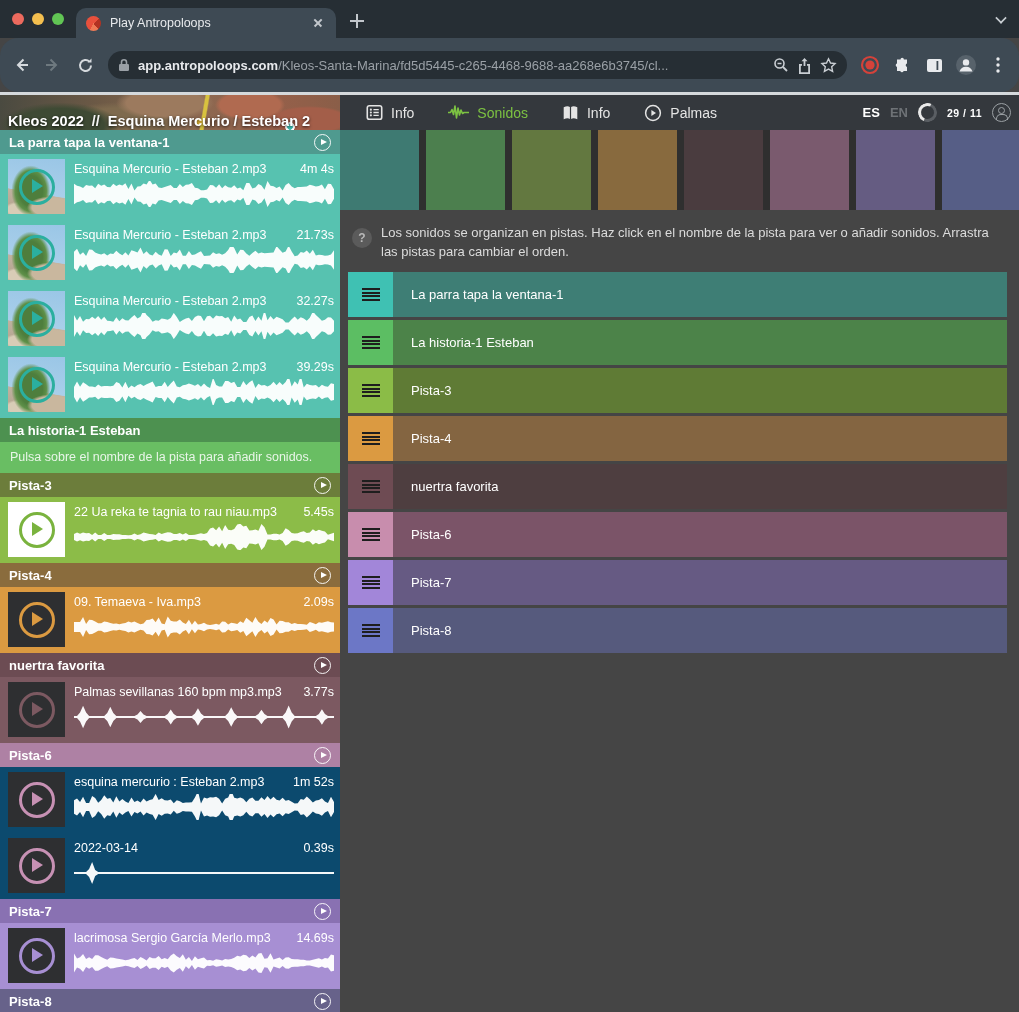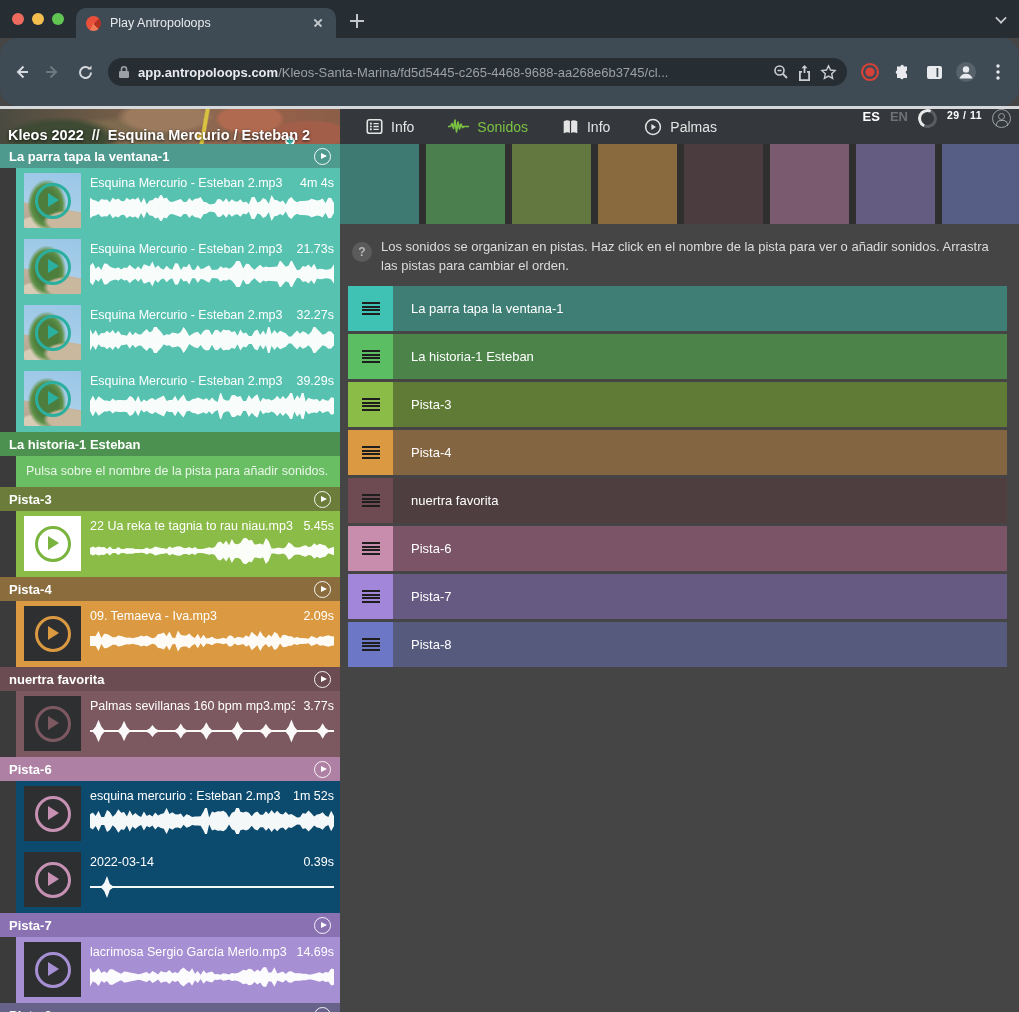--- a/index.html
+++ b/index.html
@@ -20,21 +20,21 @@
   .tab-close{width:16px;height:16px;position:relative;flex:none;cursor:default;}
   .tab-close::before,.tab-close::after{content:"";position:absolute;left:3px;top:7.3px;width:10px;height:1.6px;background:#C2C7CC;}
   .tab-close::before{transform:rotate(45deg)}.tab-close::after{transform:rotate(-45deg)}
   .newtab{width:26px;height:26px;position:relative;margin:0 0 4px 8px;}
   .newtab::before,.newtab::after{content:"";position:absolute;background:#C2C7CC;}
   .newtab::before{left:6px;top:12.2px;width:14px;height:1.8px;}
   .newtab::after{left:12.2px;top:6px;width:1.8px;height:14px;}
   .tabsearch{position:absolute;right:10px;top:12px;width:14px;height:10px;}
   .tabsearch::before{content:"";position:absolute;left:1px;top:1px;width:8px;height:8px;border-right:2px solid #C9CED3;border-bottom:2px solid #C9CED3;transform:rotate(45deg) scale(.8);}
 
-  .toolbar{height:36px;background:#3E4A54;display:flex;align-items:center;padding:16px 6px;gap:2px;flex:none;border-radius:18px;}
+  .toolbar{height:36px;background:#3E4A54;display:flex;align-items:center;padding:9px 6px;gap:2px;flex:none;border-radius:18px;}
   .tbtn{width:30px;height:30px;display:flex;align-items:center;justify-content:center;flex:none;border-radius:50%;}
   .omnibox{flex:1;height:28px;background:#262E34;border-radius:14px;margin:0 6px;display:flex;align-items:center;padding:0 10px;gap:8px;min-width:0;}
   .url{font-size:13px;white-space:nowrap;overflow:hidden;flex:1;min-width:0;}
   .url .domain{color:#E8EAED;font-weight:bold;}
   .url .path{color:#9AA0A6;}
   .sep-line{height:3px;background:#D5D9DC;flex:none;}
   svg.ic{display:block}
 
   
   .appheader{height:35px;background:#34383D;display:flex;align-items:center;position:relative;flex:none;}
@@ -48,40 +48,40 @@
       radial-gradient(ellipse 70px 24px at 165px 8px,#9C7A5E 0 55%,rgba(156,122,94,0) 70%),
       radial-gradient(ellipse 80px 30px at 60px 30px,#3E4A34 0 55%,rgba(62,74,52,0) 75%),
       radial-gradient(ellipse 90px 30px at 120px 28px,#7E6A4E 0 50%,rgba(126,106,78,0) 70%),
       linear-gradient(90deg,#4A4A40 0%,#6E5A46 30%,#8A6A52 55%,#96604A 80%,#8A5E48 100%);}
   .crumb{position:absolute;left:8px;top:8px;height:35px;display:flex;align-items:center;gap:8px;
          color:#fff;font-size:14.5px;font-weight:bold;text-shadow:0 1px 3px rgba(0,0,0,.75);white-space:nowrap;}
   .crumb .sep{font-weight:bold;opacity:.95}
   .nav{display:flex;align-items:center;gap:6px;margin-left:12px;}
   .nav-item{display:flex;align-items:center;gap:8px;padding:0 14px;height:35px;color:#E4E4E4;font-size:14px;}
   .nav-item.active{color:#7CC242;}
-  .hdr-right{position:absolute;right:8px;top:0;height:35px;display:flex;align-items:flex-start;gap:10px;}
+  .hdr-right{position:absolute;right:8px;top:0;height:35px;display:flex;align-items:center;gap:10px;}
   .lang{font-size:13px;font-weight:bold;color:#6E7276;}
   .lang.active{color:#fff;}
   .loader{width:13px;height:13px;border-radius:50%;border:3px solid #5A5E63;border-left-color:#E9E9E9;border-top-color:#E9E9E9;transform:rotate(-20deg);}
   .counter{font-size:10.5px;font-weight:bold;color:#fff;letter-spacing:.5px;}
   .account{width:17px;height:17px;border-radius:50%;border:1.6px solid #9BA0A4;position:relative;}
   .account::before{content:"";position:absolute;left:5px;top:3px;width:5px;height:5px;border-radius:50%;border:1.4px solid #9BA0A4;}
   .account::after{content:"";position:absolute;left:2.5px;top:10px;width:10px;height:5px;border-radius:5px 5px 0 0;border:1.4px solid #9BA0A4;border-bottom:none;}
 
   
   .content{flex:1;display:flex;min-height:0;}
   .sidebar{width:340px;flex:none;display:flex;flex-direction:column;background:#3B3B3B;overflow:hidden;}
   .main{flex:1;min-width:0;background:#454545;overflow:hidden;}
 
   
   .t-header{height:24px;display:flex;align-items:center;padding:0 9px;flex:none;}
   .t-name{color:#fff;font-size:13px;font-weight:bold;flex:1;white-space:nowrap;overflow:hidden;}
   .playring{width:15px;height:15px;border:1.5px solid rgba(255,255,255,.92);border-radius:50%;position:relative;flex:none;}
   .playring::after{content:"";position:absolute;left:5.5px;top:4px;border-left:6px solid #fff;border-top:3.5px solid transparent;border-bottom:3.5px solid transparent;}
-  .t-body{flex:none;margin-left:16px;}
+  .t-body{flex:none;}
   .t-note{font-size:12.5px;color:rgba(255,255,255,.85);padding:8px 10px 9px;}
   .clip{height:66px;display:flex;padding:5px 6px 0 8px;gap:9px;box-sizing:border-box;}
   .thumb{width:57px;height:55px;flex:none;position:relative;}
   .thumb-dark{background:#2E2F31;}
   .thumb-white{background:#FFFFFF;}
   .thumb-photo{background:
       radial-gradient(ellipse 34px 15px at 78% 88%,#C9B79E 0 60%,rgba(201,183,158,0) 75%),
       radial-gradient(ellipse 26px 34px at 40% 58%,#4E7E3D 0 45%,#5E9048 60%,rgba(94,144,72,0) 75%),
       radial-gradient(ellipse 20px 10px at 20% 92%,#D8CCB6 0 60%,rgba(216,204,182,0) 80%),
       linear-gradient(190deg,#9AC6E6 0%,#A9CFEA 60%,#BFB2A0 61%,#B3A28B 100%);}

